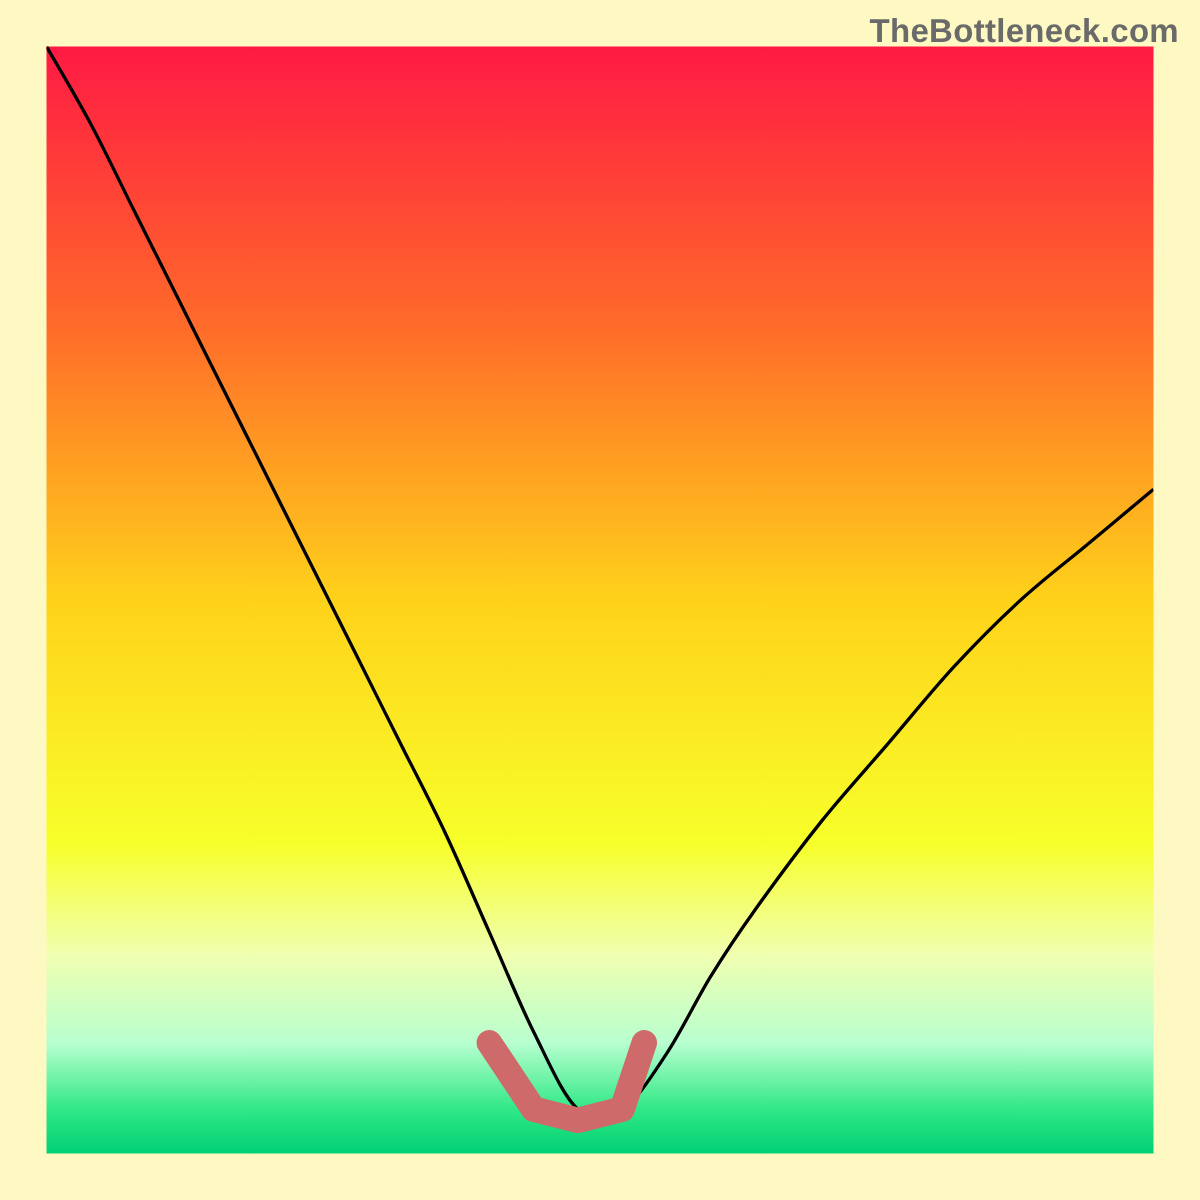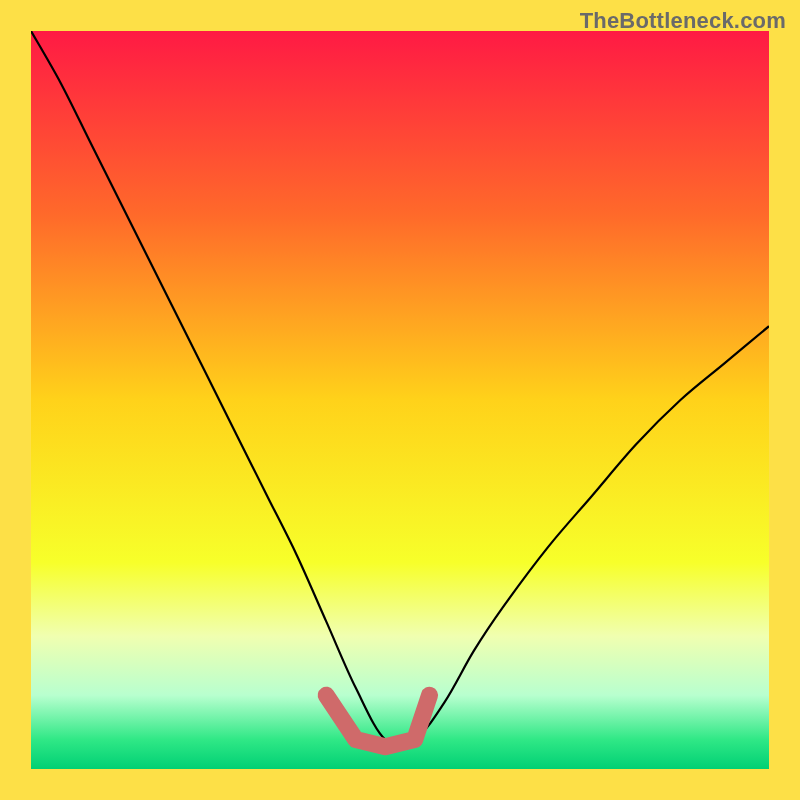--- a/index.html
+++ b/index.html
@@ -9,21 +9,21 @@
     height: 800px;
     background: #000;
     overflow: hidden;
   }
   .frame {
     position: absolute;
     left: 0;
     top: 0;
     width: 800px;
     height: 800px;
-    background: #fde047;
+    background: #fef9c3;
   }
   .watermark {
     position: absolute;
     top: 8px;
     right: 14px;
     font-family: Arial, Helvetica, sans-serif;
     font-size: 22px;
     font-weight: 600;
     color: #6a6a6a;
     letter-spacing: 0.2px;

